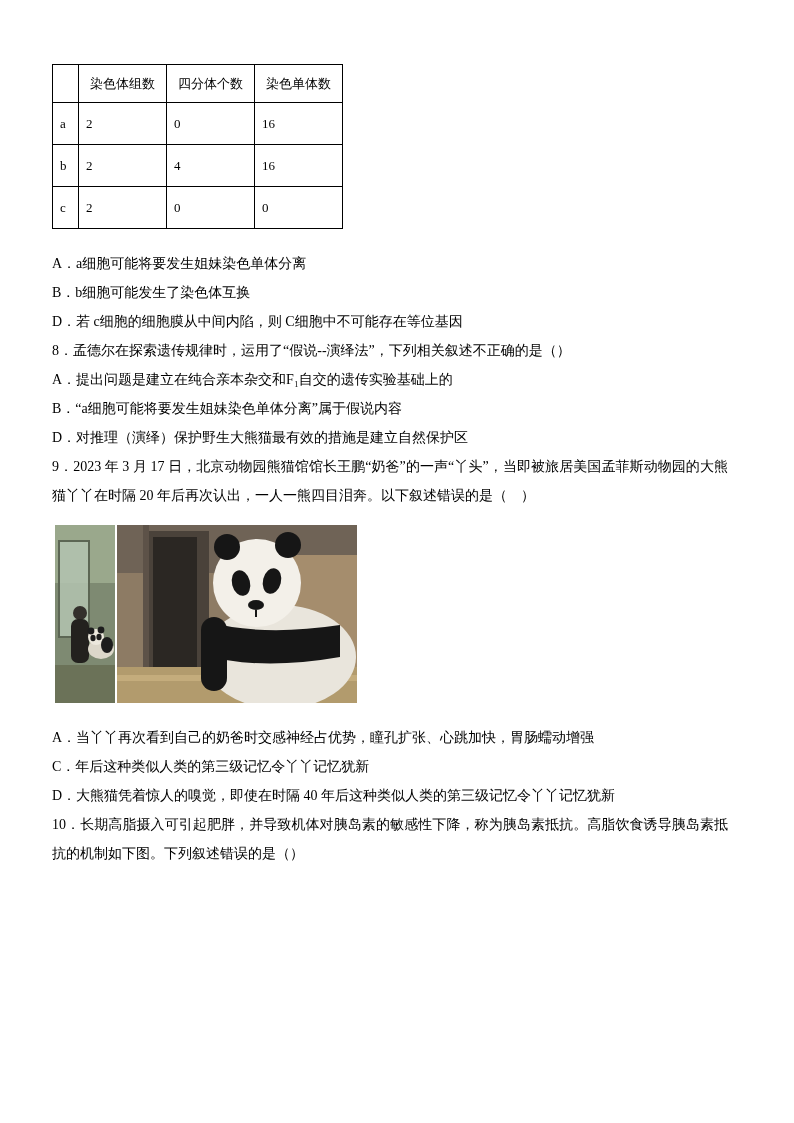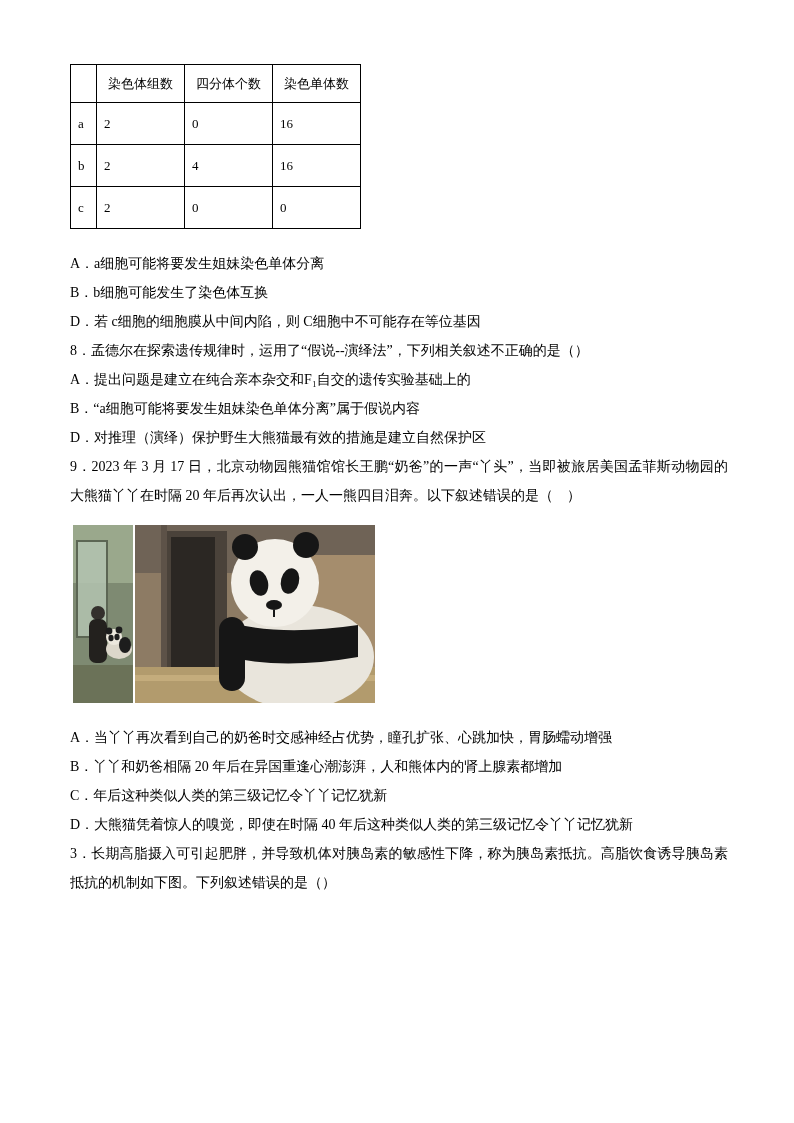--- a/index.html
+++ b/index.html
@@ -6,21 +6,21 @@
   html, body { background: #ffffff; }
   body {
     width: 794px; height: 1123px;
     font-family: "Liberation Serif", "DejaVu Serif", serif;
     color: #000;
   }
   .page {
     position: relative;
     width: 794px; height: 1123px;
     background: #fff;
-    padding: 64px 66px 0 70px;
+    padding: 64px 66px 0 52px;
     overflow: hidden;
   }
   table.stats { border-collapse: collapse; table-layout: fixed; }
   table.stats th, table.stats td {
     border: 1px solid #000;
     font-size: 13px;
     font-weight: normal;
   }
   table.stats th { height: 38px; width: 88px; text-align: center; }
   table.stats th.corner { width: 26px; }
@@ -130,20 +130,19 @@
           <ellipse cx="38" cy="113" rx="2.6" ry="3.2" fill="#1d1d1d"></ellipse>
           <ellipse cx="44" cy="112" rx="2.6" ry="3.2" fill="#1d1d1d"></ellipse>
           <ellipse cx="52" cy="120" rx="6" ry="8" fill="#1d1d1d"></ellipse>
         </g>
 
         <rect x="60" y="0" width="2" height="178" fill="#ffffff"></rect>
       </svg>
     </div>
 
     <div class="line">A．当丫丫再次看到自己的奶爸时交感神经占优势，瞳孔扩张、心跳加快，胃肠蠕动增强</div>
-    <div class="line">B．丫丫和奶爸相隔 20 年后在异国重逢心潮澎湃，人和熊体内的肾上腺素都增加</div>
     <div class="line">C．年后这种类似人类的第三级记忆令丫丫记忆犹新</div>
     <div class="line">D．大熊猫凭着惊人的嗅觉，即使在时隔 40 年后这种类似人类的第三级记忆令丫丫记忆犹新</div>
 
-    <div class="line">3．长期高脂摄入可引起肥胖，并导致机体对胰岛素的敏感性下降，称为胰岛素抵抗。高脂饮食诱导胰岛素抵抗的机制如下图。下列叙述错误的是（）</div>
+    <div class="line">10．长期高脂摄入可引起肥胖，并导致机体对胰岛素的敏感性下降，称为胰岛素抵抗。高脂饮食诱导胰岛素抵抗的机制如下图。下列叙述错误的是（）</div>
 
   </div>
 </div>
 
 </body></html>

